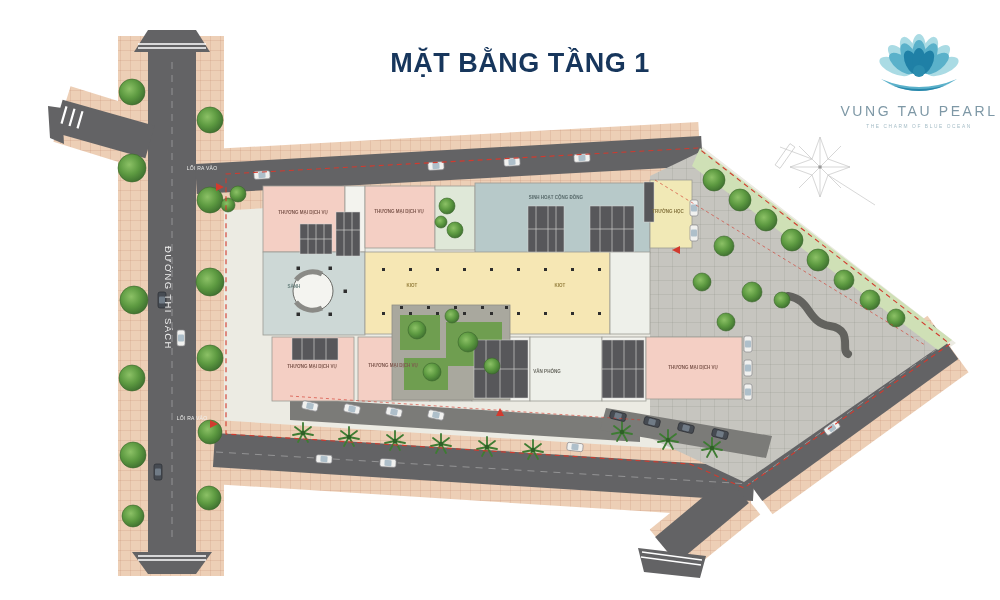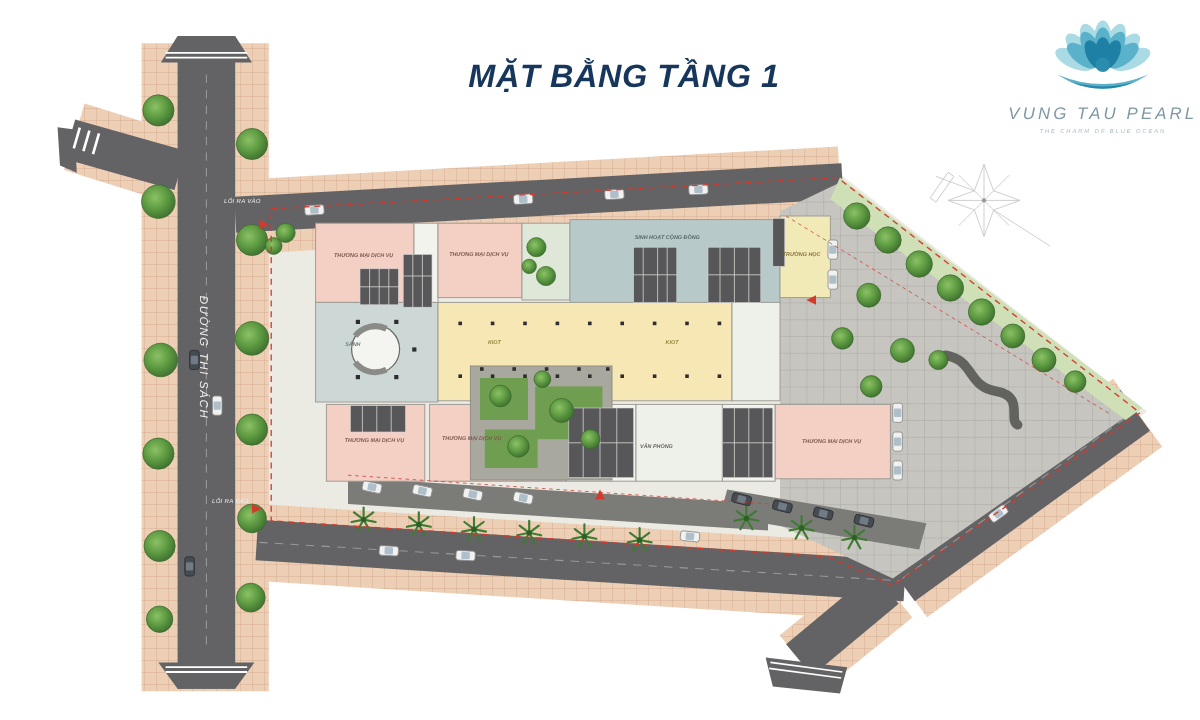--- a/index.html
+++ b/index.html
@@ -1,30 +1,30 @@
 <!DOCTYPE html>
 <html><head>
 <meta charset="utf-8">
 <style>
   html,body{margin:0;padding:0;background:#fff;}
   .stage{position:relative;width:1000px;height:600px;background:#ffffff;overflow:hidden;
-         font-family:"Liberation Sans",sans-serif;font-style:italic;}
+         font-family:"Liberation Sans",sans-serif;}
   .stage svg{position:absolute;left:0;top:0;}
   .lbl{position:absolute;transform:translate(-50%,-50%);white-space:nowrap;line-height:1.15;text-align:center;}
   .title{font-size:27px;font-weight:700;color:#17365C;letter-spacing:.5px;}
   .street{transform:translate(-50%,-50%) rotate(90deg);font-size:9.5px;color:#efefef;letter-spacing:1.4px;}
   .entr{font-size:10px;transform:translate(-50%,-50%) scale(.5);color:#f0f0ee;letter-spacing:.5px;}
   .micro{font-size:10px;transform:translate(-50%,-50%) scale(.45);}
   .c-comm{color:#7e584e;font-weight:700;}
   .c-lobby{color:#68807e;font-weight:700;}
   .c-commu{color:#57696a;font-weight:700;}
   .c-school{color:#85743f;font-weight:700;}
   .c-kiosk{color:#97813f;font-weight:700;}
   .c-office{color:#66665e;font-weight:700;}
-  .logo-wrap{position:absolute;left:838px;top:4px;width:162px;height:118px;}
+  .logo-wrap{position:absolute;left:838px;top:21px;width:162px;height:118px;}
 </style>
 </head>
 <body>
 
 <div class="stage">
 
 <svg width="1000" height="600" viewBox="0 0 1000 600">
   <defs>
     <pattern id="sw" width="10" height="10" patternUnits="userSpaceOnUse">
       <rect width="10" height="10" fill="#edcfb6"></rect>

